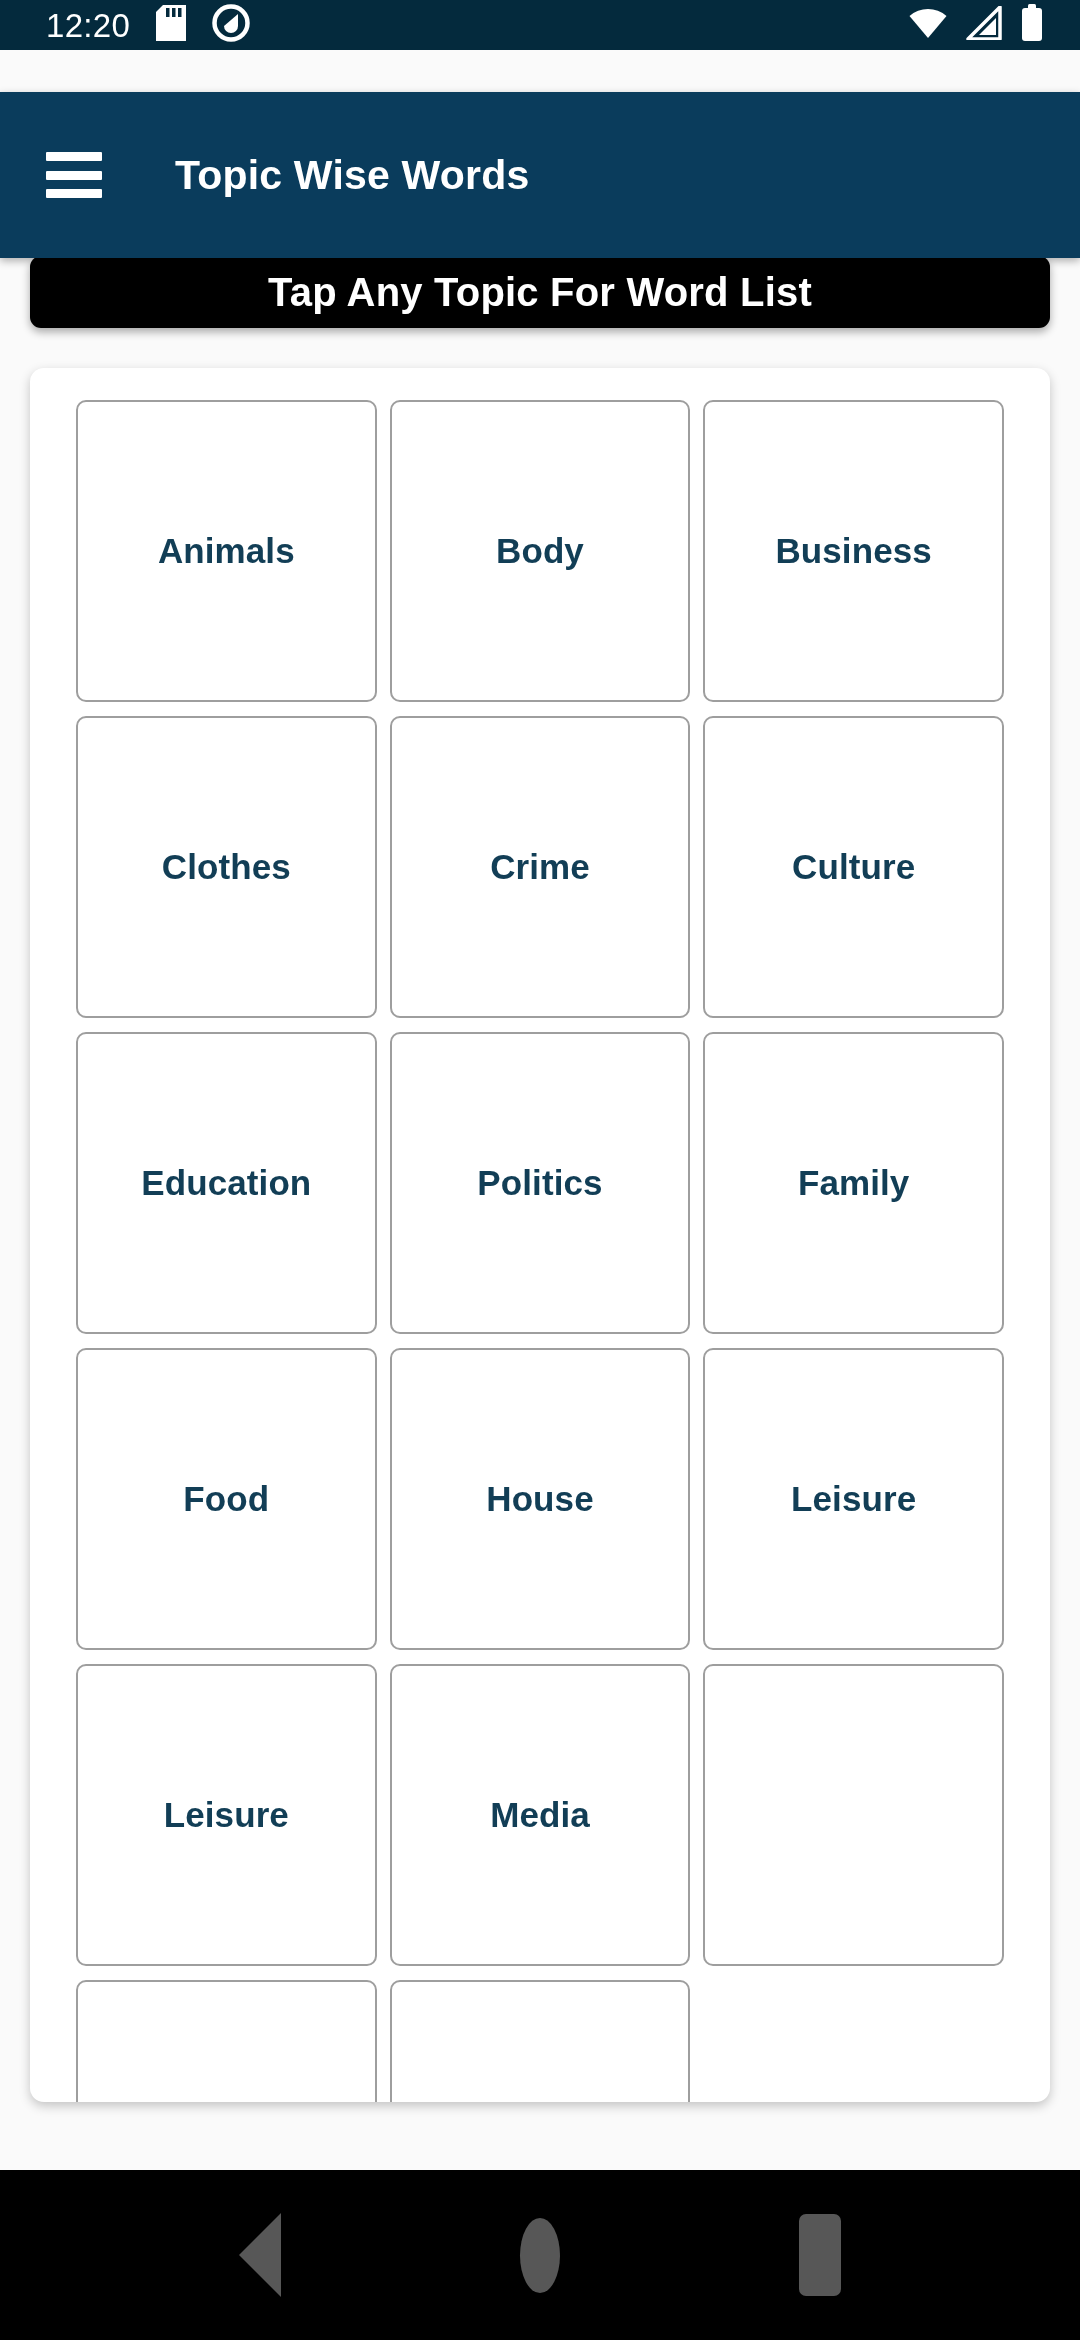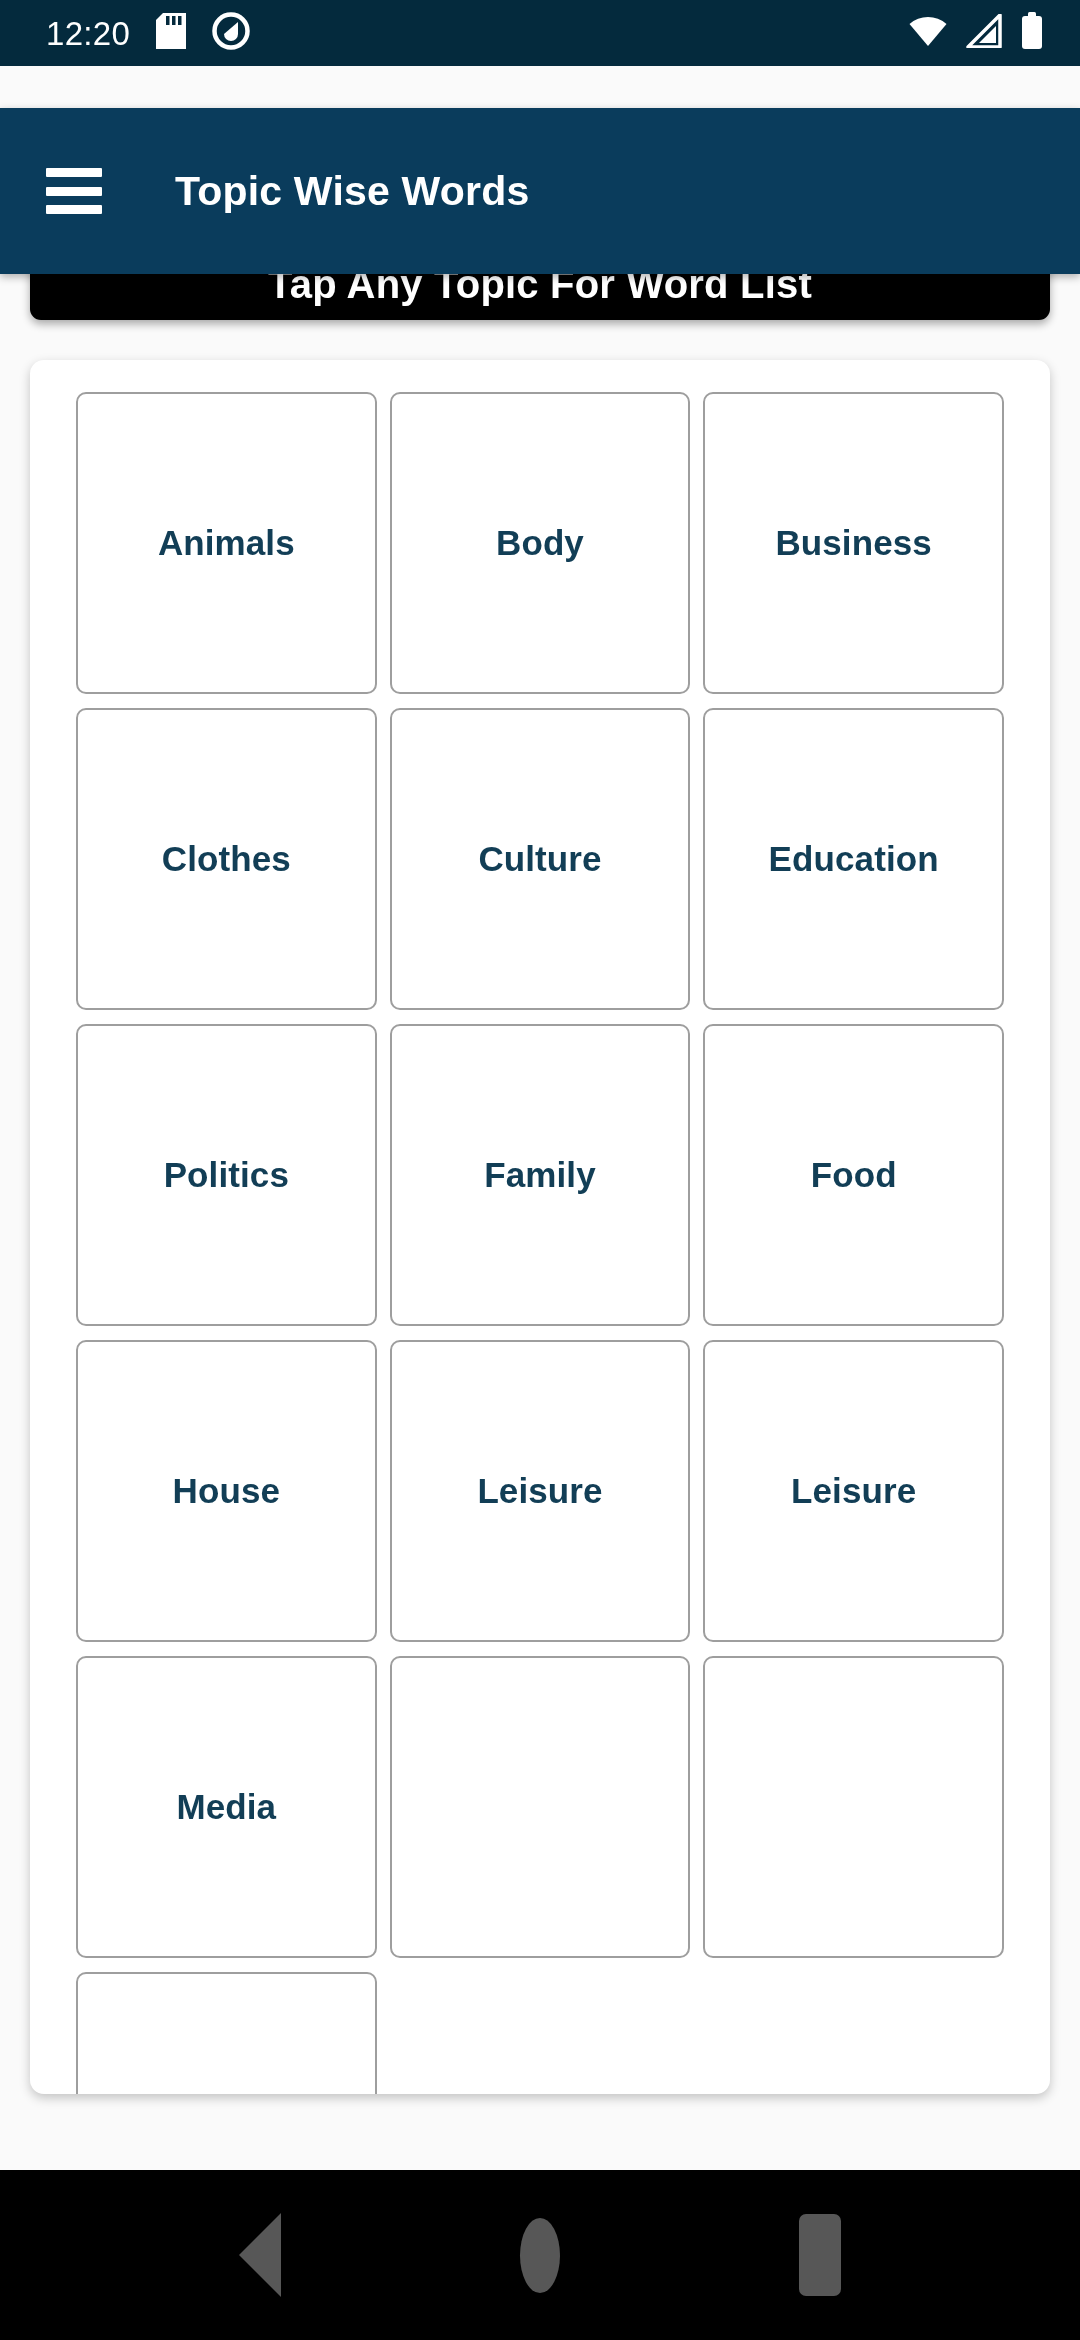--- a/index.html
+++ b/index.html
@@ -12,21 +12,21 @@
   }
 
   body {
     font-family: "Liberation Sans", sans-serif;
     background: #fafafa;
     position: relative;
   }
 
   
   .status-bar {
-    height: 66px;
+    height: 50px;
     background: #042A3D;
     display: flex;
     align-items: center;
     padding: 0 36px 0 46px;
     color: #ffffff;
     position: relative;
   }
   .status-left {
     display: flex;
     align-items: center;
@@ -89,21 +89,21 @@
     position: absolute;
     top: 232px;
     left: 0;
     right: 0;
     bottom: 170px;
     background: #fafafa;
     padding: 0 30px;
   }
 
   .banner {
-    margin-top: 16px;
+    margin-top: 24px;
     height: 72px;
     background: #000000;
     border-radius: 11px;
     display: flex;
     align-items: center;
     justify-content: center;
     box-shadow: 0 4px 9px rgba(0,0,0,0.33);
   }
   .banner-text {
     color: #ffffff;
@@ -251,20 +251,23 @@
         <div class="topic-cell">
           <span class="topic-label">Body</span>
         </div>
         <div class="topic-cell">
           <span class="topic-label">Business</span>
         </div>
         <div class="topic-cell">
           <span class="topic-label">Clothes</span>
         </div>
         <div class="topic-cell">
+          <span class="topic-label">Crime</span>
+        </div>
+        <div class="topic-cell">
           <span class="topic-label">Culture</span>
         </div>
         <div class="topic-cell">
           <span class="topic-label">Education</span>
         </div>
         <div class="topic-cell">
           <span class="topic-label">Politics</span>
         </div>
         <div class="topic-cell">
           <span class="topic-label">Family</span>

